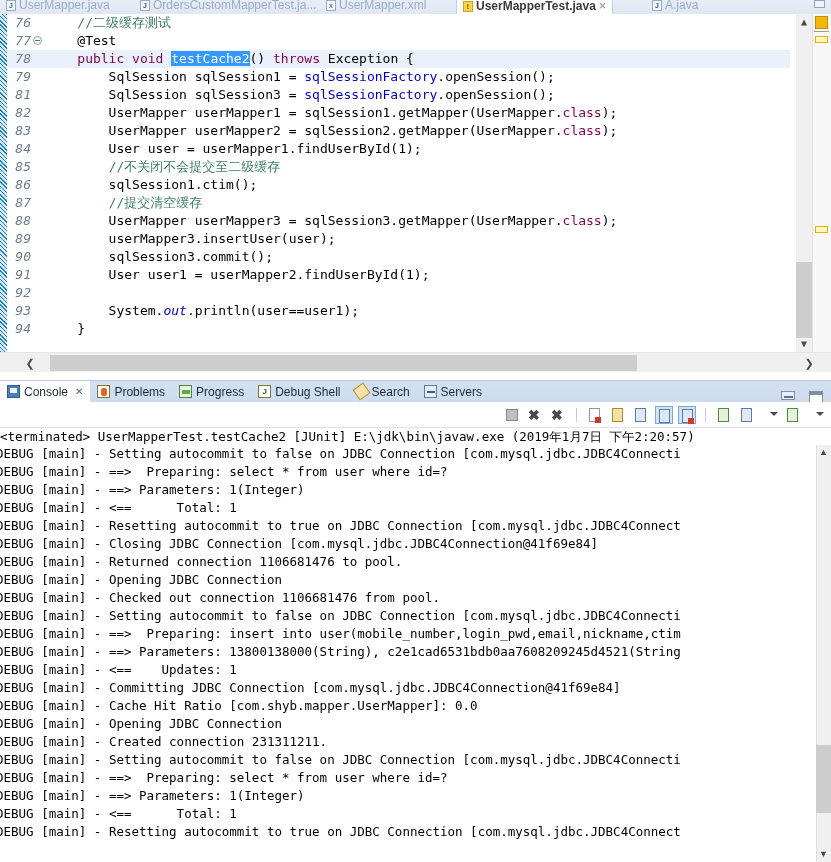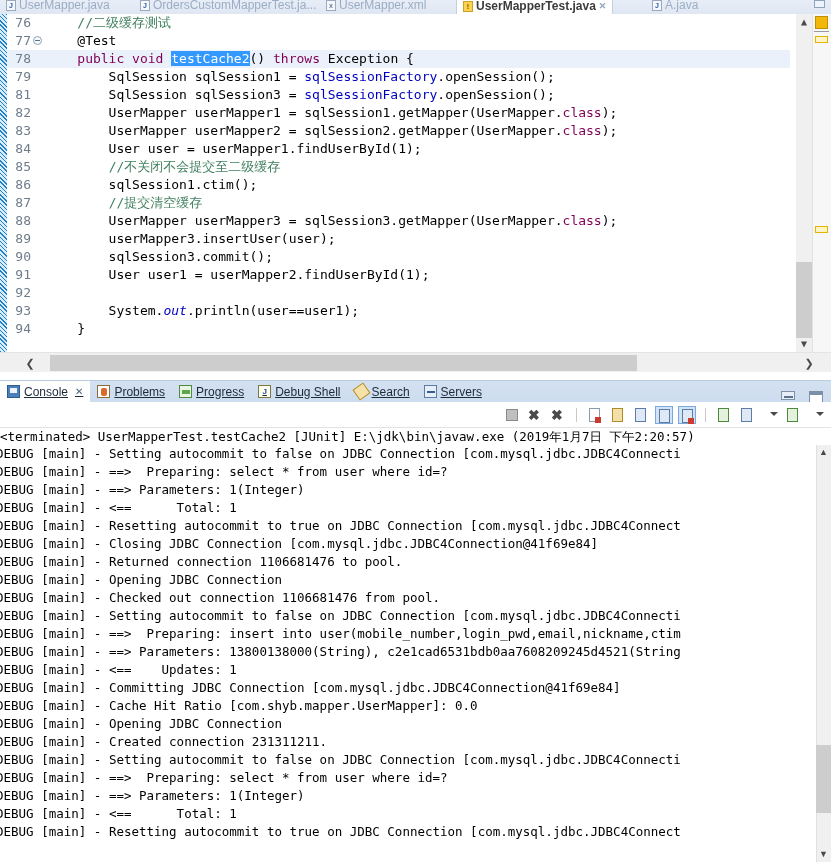--- a/index.html
+++ b/index.html
@@ -61,21 +61,21 @@
     background:
       repeating-linear-gradient(45deg,#1e7fc4 0px,#1e7fc4 1px,#d7ecfa 1px,#d7ecfa 3px);
   }
   .codearea { position:absolute; left:7px; top:0; right:41px; height:338px; }
   .cline {
     position:relative; height:18px; line-height:18px; white-space:pre;
   }
   .cline.hl { background:#eaf1fb; }
   .lnum {
     position:absolute; left:0; top:0; width:24px; text-align:right;
-    color:#6f7c8c; font-size:13px;
+    color:#6f7c8c; font-size:13px;font-style:italic;
   }
   .fold {
     position:absolute; left:26px; top:4px; width:9px; height:9px;
     border:1px solid #8ea3b8; border-radius:50%;
     background:#f6f9fc;
   }
   .fold:before {
     content:""; position:absolute; left:1px; top:3px; width:5px; height:1px;
     background:#5d7287;
   }
@@ -139,21 +139,20 @@
   .cv-tabbar {
     position:absolute; top:8px; left:0; width:831px; height:22px;
     background: linear-gradient(to bottom,#d3e0f0 0%, #cddcef 100%);
     border-top:1px solid #b9cbe1;
     display:flex; align-items:center;
   }
   .cv-tab {
     display:flex; align-items:center; gap:4px;
     height:22px; padding:0 7px; font-size:12px; color:#1c2b3a;
     white-space:nowrap;
-    text-decoration:underline;
   }
   .cv-tab.active { background:#ffffff; font-weight:normal; }
   .cv-ic {
     width:13px; height:13px; flex:none; position:relative;
     display:inline-block;
   }
   .ic-console { background:#4a7fba; border:1px solid #2d5c8f; }
   .ic-console:after{ content:""; position:absolute; left:2px; top:2px;
     width:7px; height:5px; background:#eaf3fb; }
   .ic-problems { background:#ffffff; border:1px solid #8a6b3a; }

